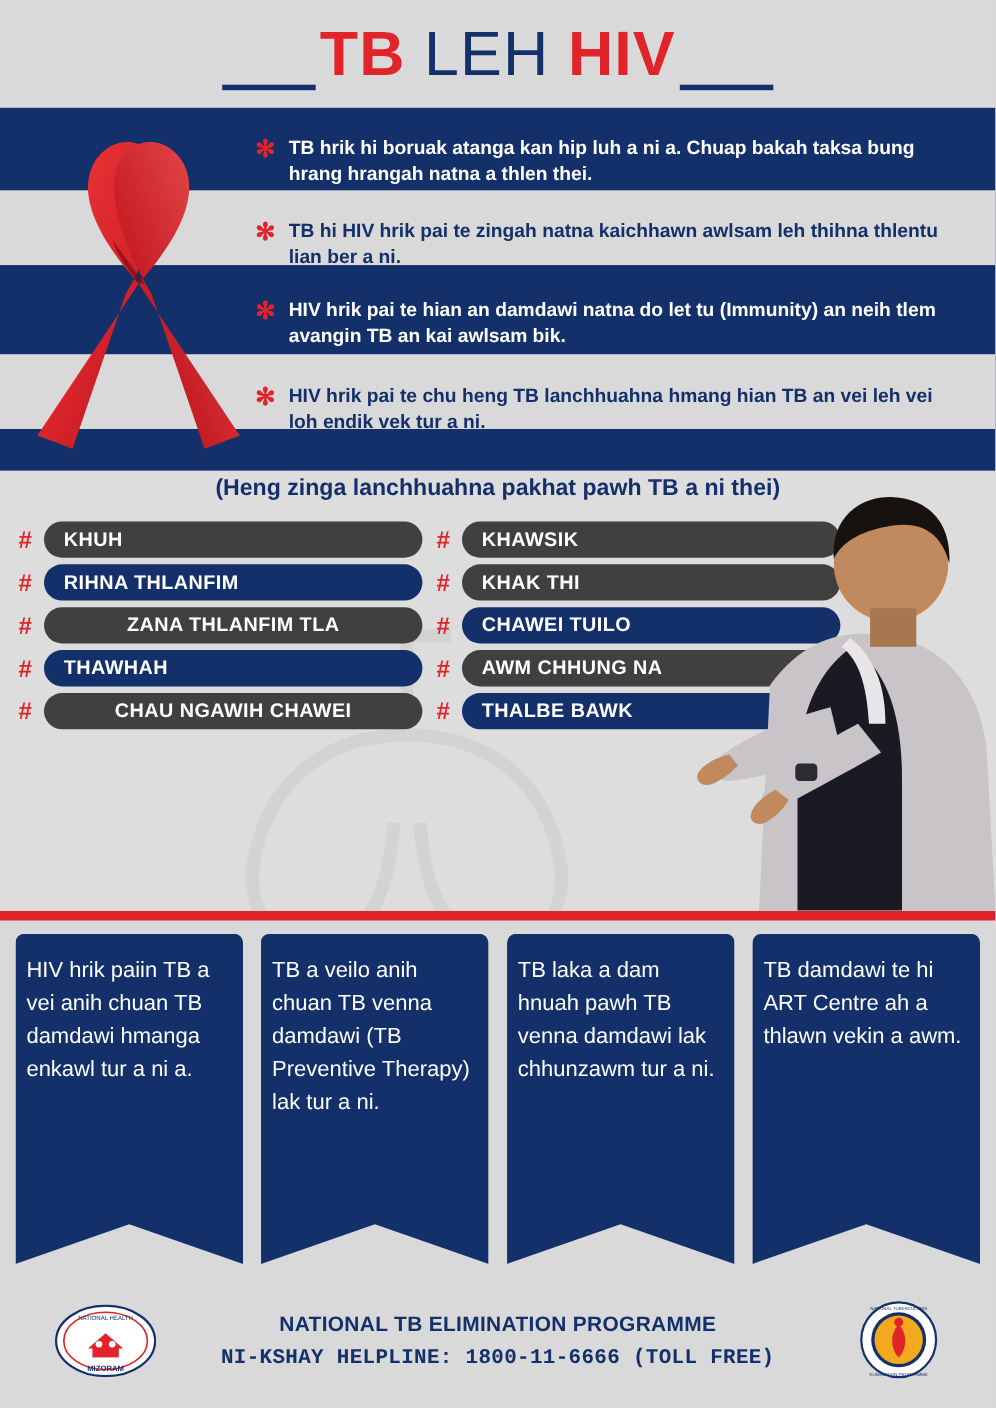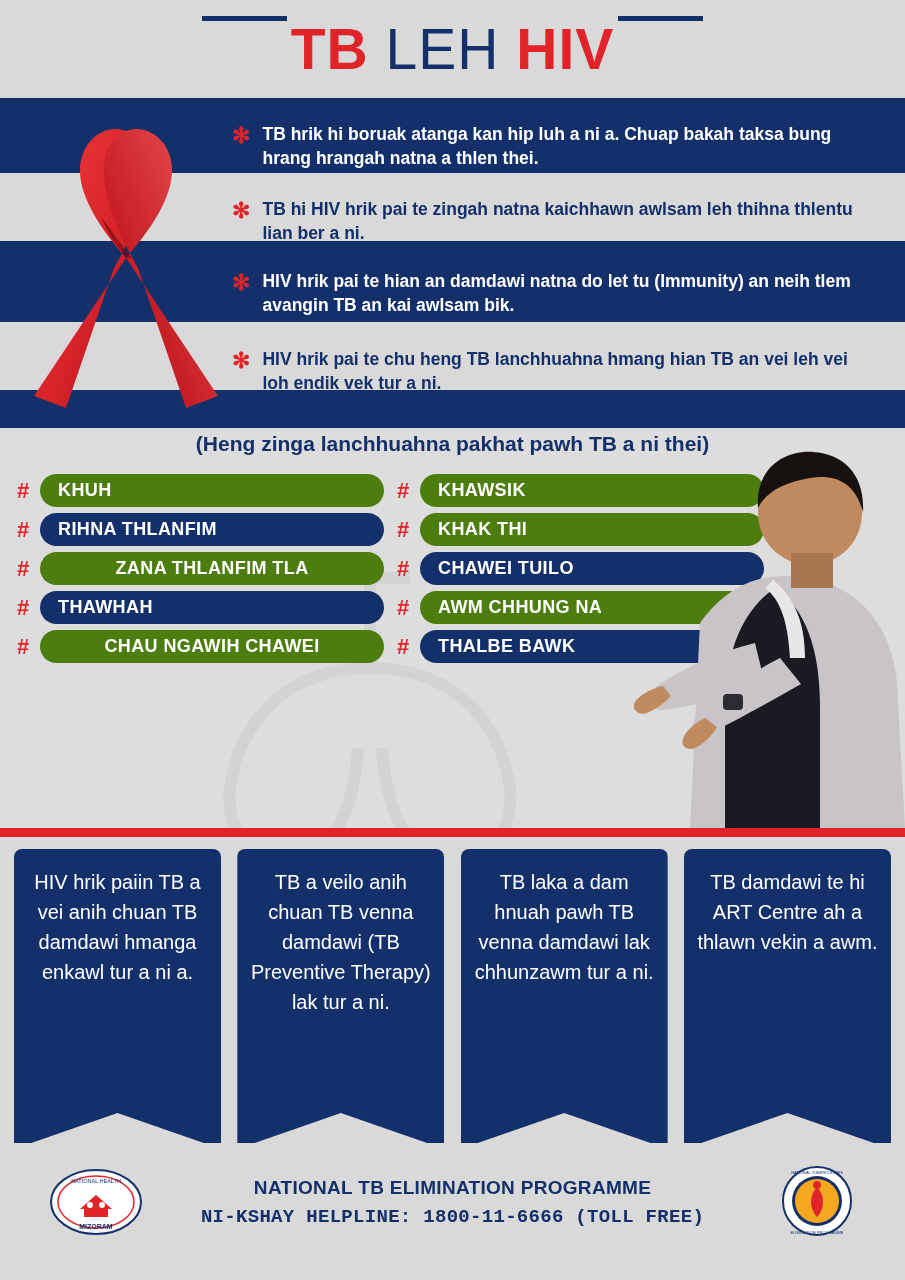--- a/index.html
+++ b/index.html
@@ -16,21 +16,21 @@
     background:#d9d9d9;
   }
 
   
   .header {
     height:98px;
     display:flex; align-items:center; justify-content:center;
     background:#d9d9d9;
     position:relative;
   }
-  .title-wrap { display:flex; align-items:flex-start; gap:0; }
+  .title-wrap { display:flex; align-items:flex-end; gap:0; }
   .rule {
     height:5px; background:#13306b; width:85px;
   }
   .rule.left { margin-right:4px; }
   .rule.right { margin-left:4px; }
   .title {
     font-size:57px; font-weight:bold; letter-spacing:1px;
     white-space:nowrap;
   }
   .title .tb { color:#e0242a; }
@@ -115,21 +115,21 @@
   .hash { color:#e0242a; font-size:22px; font-weight:bold; width:18px; text-align:center;}
   .pill {
     flex:1;
     border-radius:20px;
     padding:6px 18px;
     font-size:18px;
     font-weight:bold;
     color:#ffffff;
     letter-spacing:.4px;
   }
-  .pill.light { background:#4d7c0f; }
+  .pill.light { background:#404040; }
   .pill.dark  { background:#13306b; }
   .pill.center { text-align:center; }
 
   
   .man {
     position:absolute; right:0px; top:-20px; width:300px; height:420px;
     z-index:5;
   }
 
   
@@ -139,34 +139,33 @@
   .banners {
     background:#d9d9d9;
     padding:12px 14px 6px 14px;
     display:flex; gap:12px; justify-content:space-between;
     height:320px;
   }
   .banner {
     width:207px;
     background:#13306b;
     color:#fff;
-    text-align:center;
     font-size:20px;
     line-height:1.5;
     padding:18px 10px 34px 10px;
     position:relative;
     border-radius:8px 8px 0 0;
     -webkit-clip-path: polygon(0 0, 100% 0, 100% 100%, 50% 88%, 0 100%);
     clip-path: polygon(0 0, 100% 0, 100% 100%, 50% 88%, 0 100%);
     height:300px;
   }
 
   
   .footer {
-    position:absolute; left:0; right:0; bottom:17px; height:120px;
+    position:absolute; left:0; right:0; bottom:0; height:120px;
     background:#d9d9d9;
     display:flex; align-items:center; justify-content:center;
   }
   .footer-text {
     text-align:center; color:#13306b; font-weight:bold;
     font-size:19px; line-height:1.35; letter-spacing:.3px;
   }
   .footer-text .helpline { display:block; margin-top:4px;font-family:Liberation Mono, monospace; }
   .logo-left { position:absolute; left:50px; top:26px; width:92px; height:66px; }
   .logo-right { position:absolute; right:44px; top:22px; width:88px; height:72px; }

